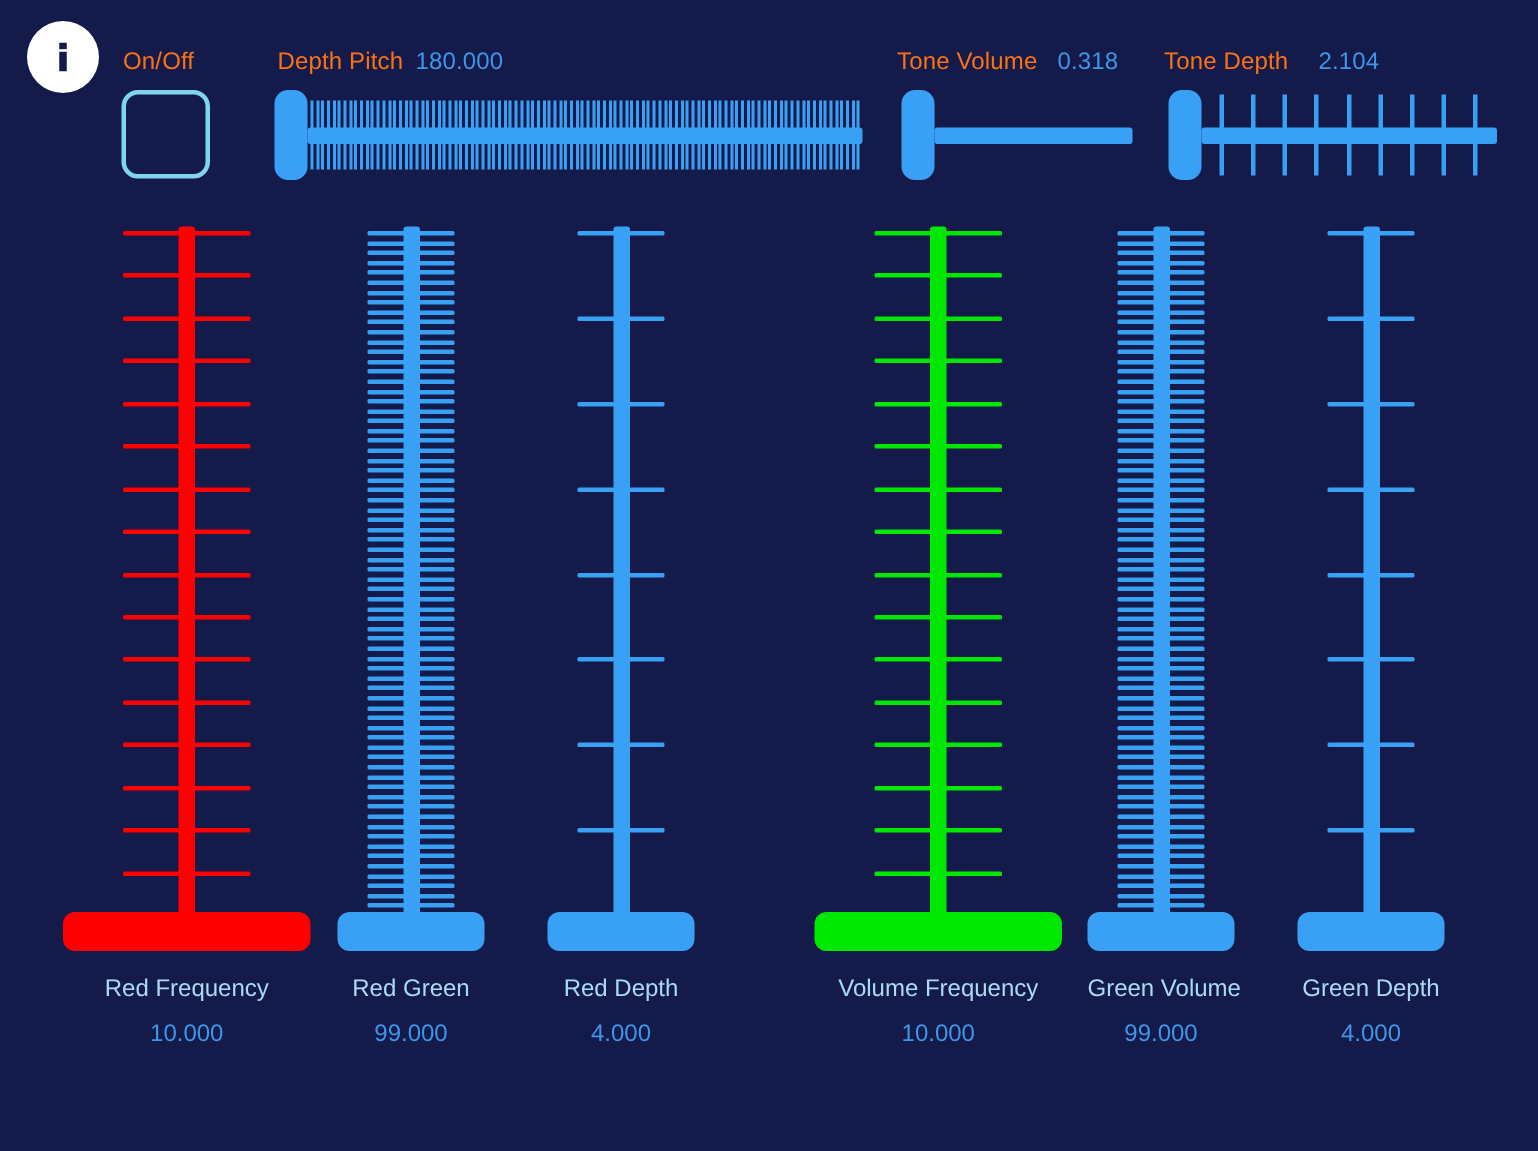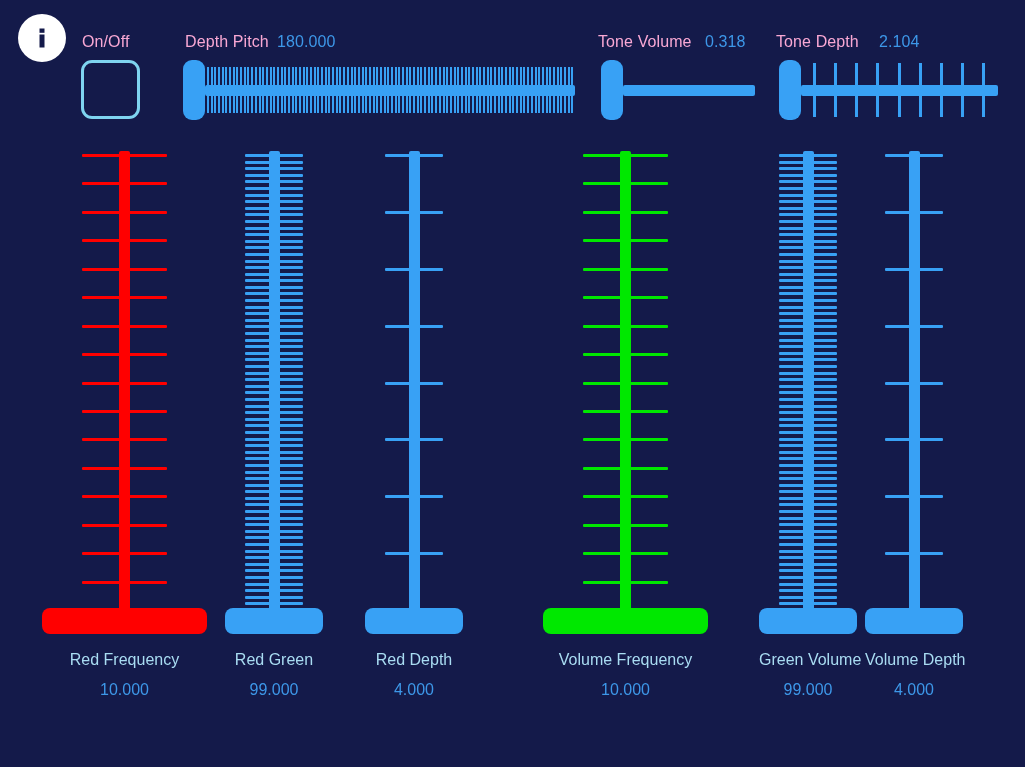--- a/index.html
+++ b/index.html
@@ -40,21 +40,21 @@
     background: #ffffff;
     display: flex;
     align-items: center;
     justify-content: center;
   }
   .info-icon svg { display: block; }
 
   .toplabel {
     position: absolute;
     font-size: 16px;
-    color: #f9a8d4;
+    color: #f97316;
     white-space: nowrap;
     letter-spacing: 0.1px;
   }
   .topvalue {
     position: absolute;
     font-size: 16px;
     color: #3d97e8;
     white-space: nowrap;
     letter-spacing: 0.1px;
   }
@@ -453,21 +453,21 @@
           <div class="v-tick" style="background: rgb(0, 232, 0); width: 85px; height: 3px; left: 40px; top: 376px;"></div>
           <div class="v-tick" style="background: rgb(0, 232, 0); width: 85px; height: 3px; left: 40px; top: 404px;"></div>
           <div class="v-tick" style="background: rgb(0, 232, 0); width: 85px; height: 3px; left: 40px; top: 433px;"></div>
           <div class="v-tick" style="background: rgb(0, 232, 0); width: 85px; height: 3px; left: 40px; top: 461px;"></div>
           <div class="v-track" style="background: rgb(0, 232, 0); width: 11px; left: 77px;"></div>
         </div>
         <div class="v-handle" style="background: rgb(0, 232, 0); width: 165px; left: 0px;"></div>
         <div class="v-label">Volume Frequency</div>
         <div class="v-value">10.000</div>
       </div>
-      <div class="vslider" style="left: 759px; width: 98px;">
+      <div class="vslider" style="left: 725px; width: 98px;">
         <div class="v-col">
           <div class="v-tick" style="background: rgb(56, 161, 245); width: 58px; height: 3px; left: 20px; top: 6px;"></div>
           <div class="v-tick" style="background: rgb(56, 161, 245); width: 58px; height: 3px; left: 20px; top: 13px;"></div>
           <div class="v-tick" style="background: rgb(56, 161, 245); width: 58px; height: 3px; left: 20px; top: 19px;"></div>
           <div class="v-tick" style="background: rgb(56, 161, 245); width: 58px; height: 3px; left: 20px; top: 26px;"></div>
           <div class="v-tick" style="background: rgb(56, 161, 245); width: 58px; height: 3px; left: 20px; top: 32px;"></div>
           <div class="v-tick" style="background: rgb(56, 161, 245); width: 58px; height: 3px; left: 20px; top: 39px;"></div>
           <div class="v-tick" style="background: rgb(56, 161, 245); width: 58px; height: 3px; left: 20px; top: 46px;"></div>
           <div class="v-tick" style="background: rgb(56, 161, 245); width: 58px; height: 3px; left: 20px; top: 52px;"></div>
           <div class="v-tick" style="background: rgb(56, 161, 245); width: 58px; height: 3px; left: 20px; top: 59px;"></div>
@@ -545,18 +545,18 @@
           <div class="v-tick" style="background: rgb(56, 161, 245); width: 58px; height: 3px; left: 20px; top: 120px;"></div>
           <div class="v-tick" style="background: rgb(56, 161, 245); width: 58px; height: 3px; left: 20px; top: 177px;"></div>
           <div class="v-tick" style="background: rgb(56, 161, 245); width: 58px; height: 3px; left: 20px; top: 234px;"></div>
           <div class="v-tick" style="background: rgb(56, 161, 245); width: 58px; height: 3px; left: 20px; top: 290px;"></div>
           <div class="v-tick" style="background: rgb(56, 161, 245); width: 58px; height: 3px; left: 20px; top: 347px;"></div>
           <div class="v-tick" style="background: rgb(56, 161, 245); width: 58px; height: 3px; left: 20px; top: 404px;"></div>
           <div class="v-tick" style="background: rgb(56, 161, 245); width: 58px; height: 3px; left: 20px; top: 461px;"></div>
           <div class="v-track" style="background: rgb(56, 161, 245); width: 11px; left: 43.5px;"></div>
         </div>
         <div class="v-handle" style="background: rgb(56, 161, 245); width: 98px; left: 0px;"></div>
-        <div class="v-label">Volume Depth</div>
+        <div class="v-label">Green Depth</div>
         <div class="v-value">4.000</div>
       </div>
     </div>
 
 </div>
 
 </body></html>

